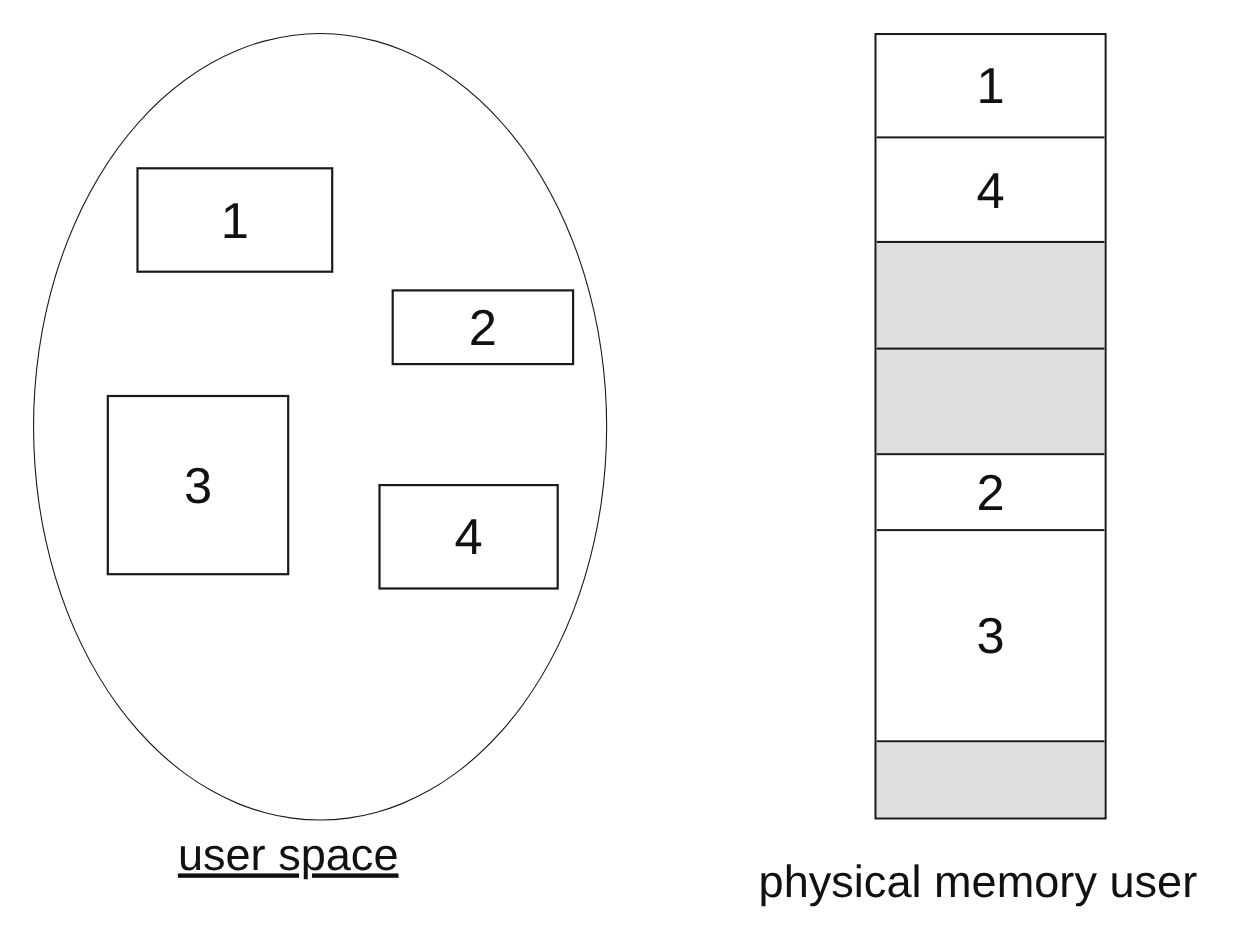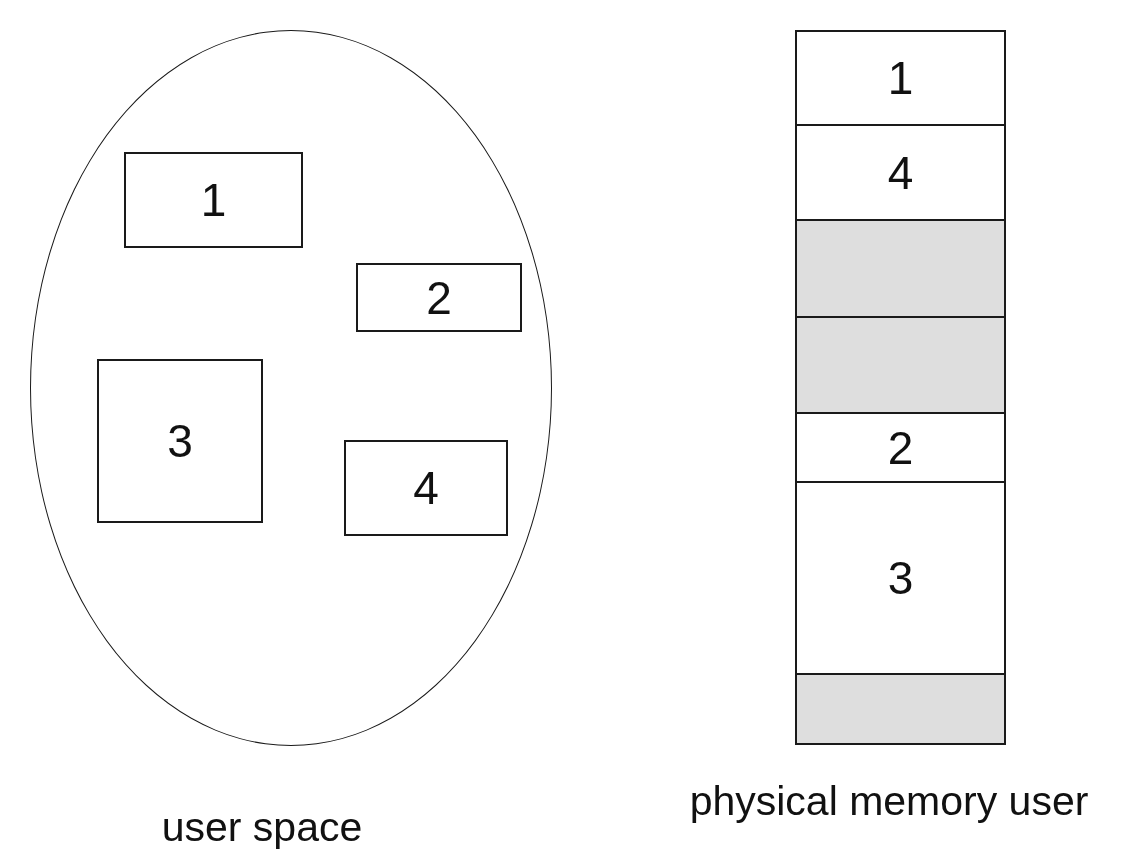--- a/index.html
+++ b/index.html
@@ -65,22 +65,23 @@
   }
   .caption {
     position: absolute;
     font-size: 41px;
     text-align: center;
     white-space: nowrap;
     color: #111111;
   }
   .user-caption {
     left: 0px;
-    top: 804px;
+    top: 754px;
     width: 524px;
+    text-decoration: underline;
   }
   .mem-caption {
     left: 674px;
     top: 778px;
     width: 430px;
   }
 </style>
 </head>
 <body>
 

